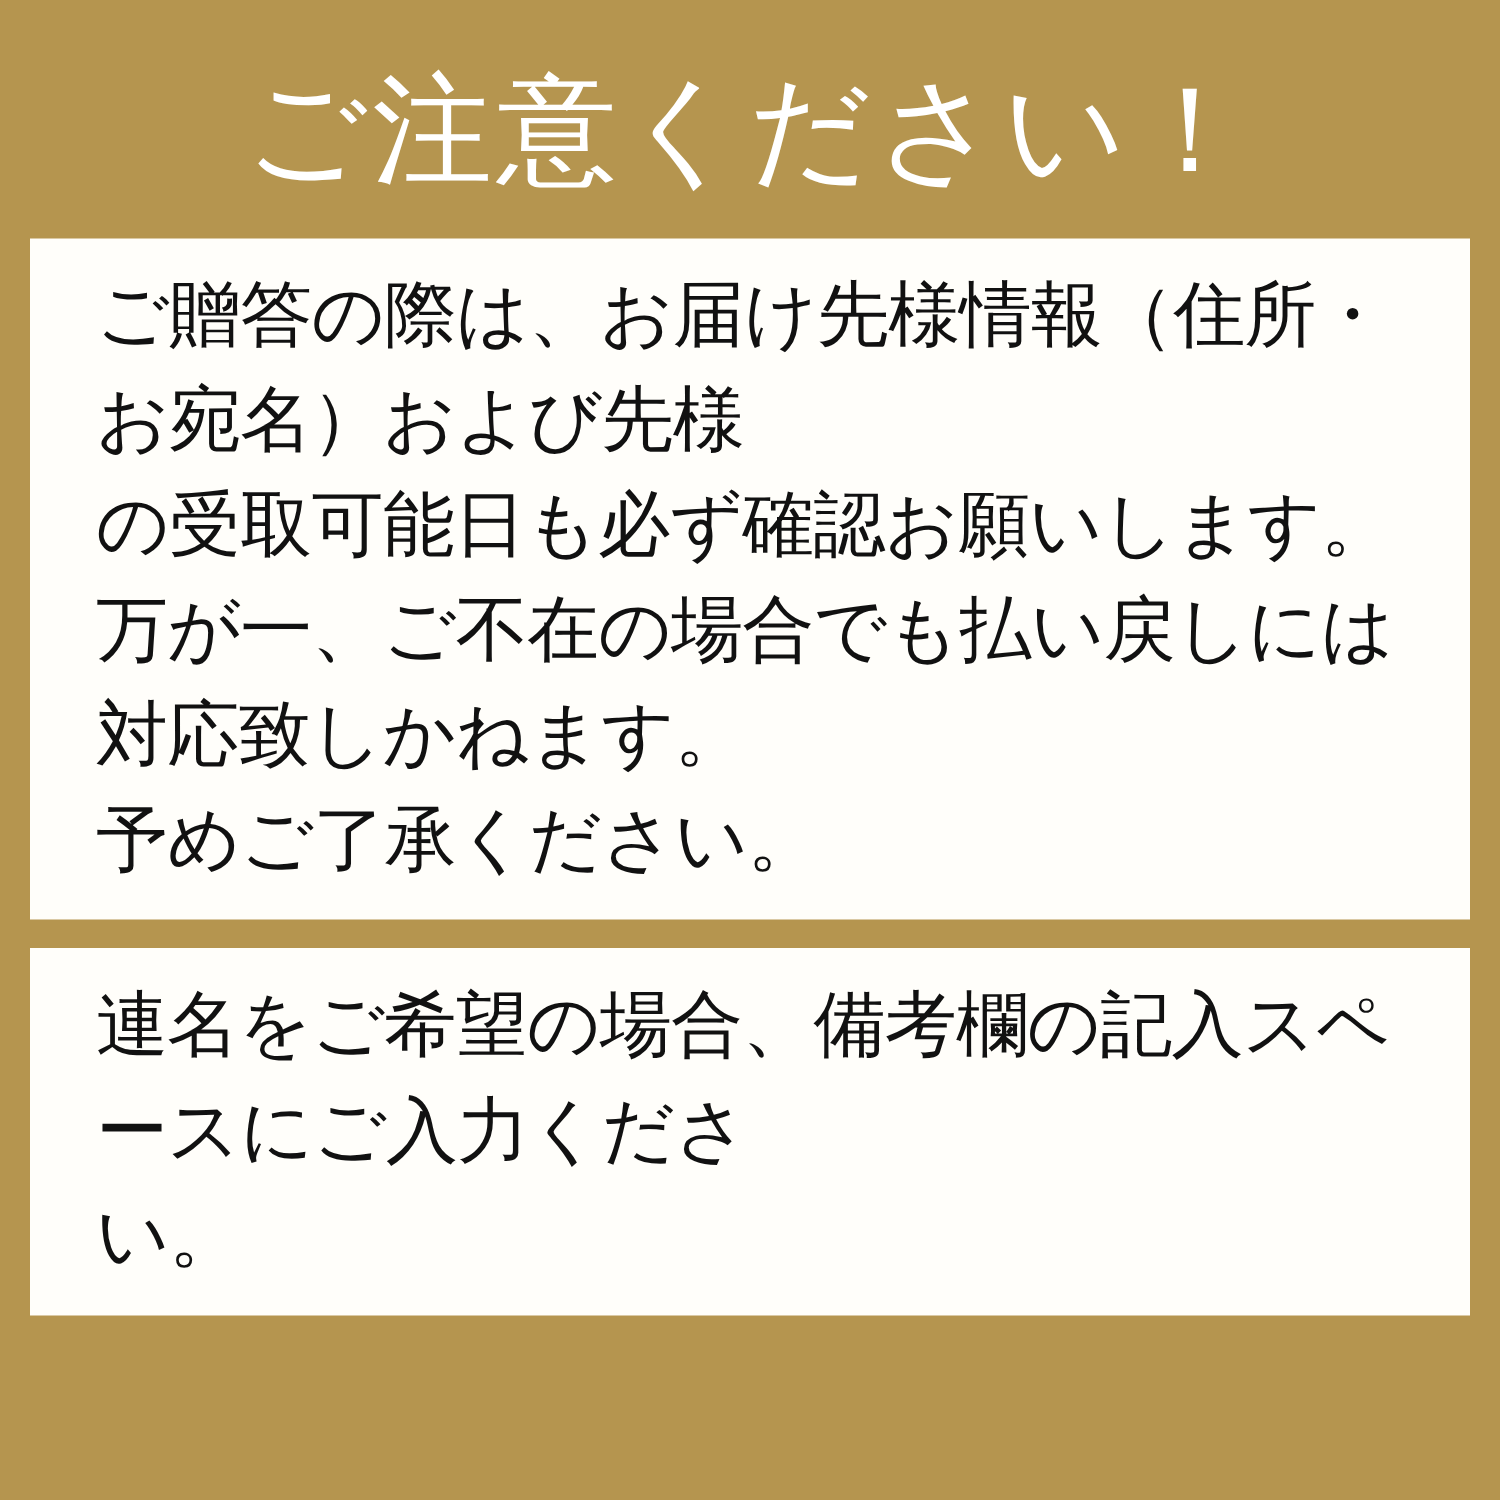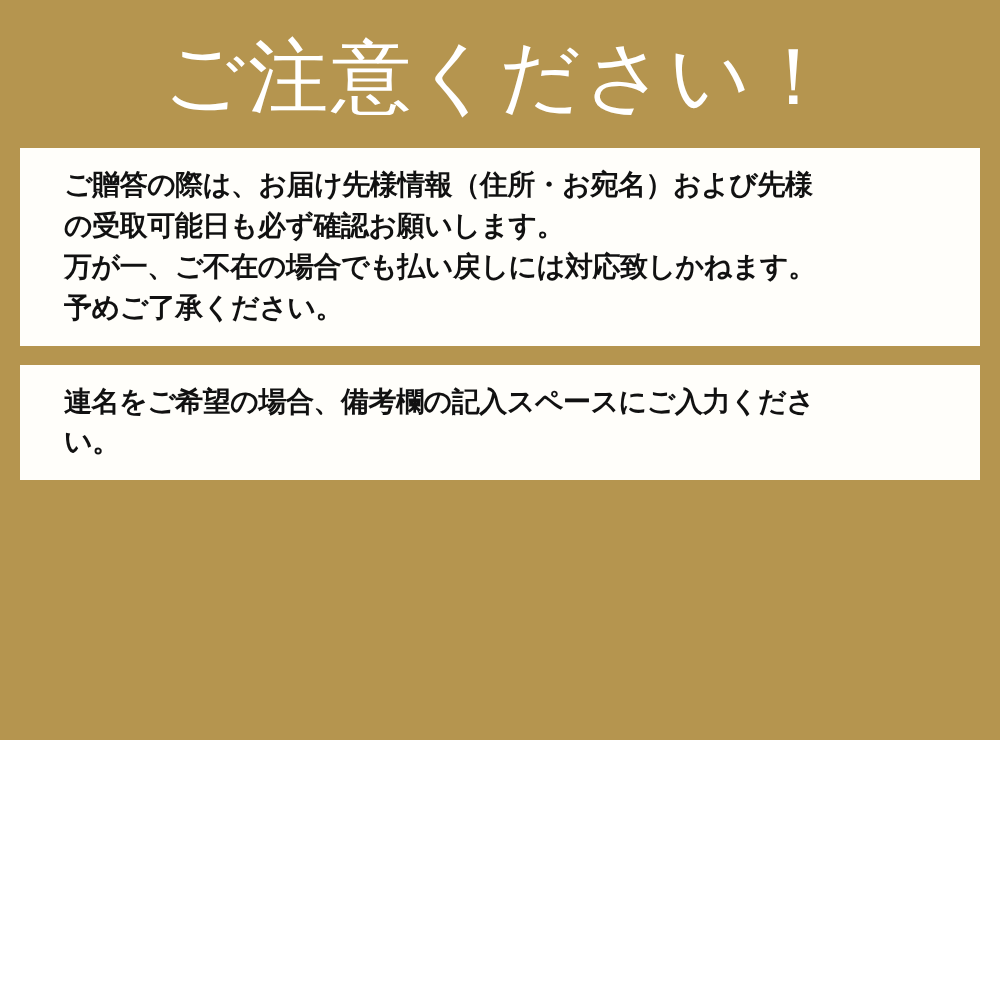--- a/index.html
+++ b/index.html
@@ -2,24 +2,24 @@
 <html style="--background: #b5954f; --box_bg: #fffefa; --text: #111111; --header_text: #ffffff;"><head>
 <meta charset="utf-8">
 <style>
   html, body {
     margin: 0;
     padding: 0;
   }
   .page {
     position: relative;
     width: 1000px;
-    height: 740px;
+    height: 1000px;
     background: var(--background, #b5954f);
     box-sizing: border-box;
-    padding: 5px 20px;
+    padding: 16px 20px;
     overflow: hidden;
     font-family: "Liberation Sans", "DejaVu Sans", sans-serif;
   }
   .header {
     height: 143px;
     display: flex;
     align-items: center;
     justify-content: center;
   }
   .header-title {
@@ -32,22 +32,22 @@
     white-space: nowrap;
   }
   .notice-box {
     background: var(--box_bg, #fffefa);
     margin-bottom: 19px;
     padding: 17px 44px;
     box-sizing: border-box;
   }
   .notice-text {
     color: var(--text, #111111);
-    font-size: 28px;
-    font-weight: 700;
+    font-size: 48px;
+    font-weight: 400;
     line-height: 1.46;
     letter-spacing: -0.5px;
     white-space: pre-line;
   }
 </style>
 </head>
 <body>
 
 <div class="page">
 

